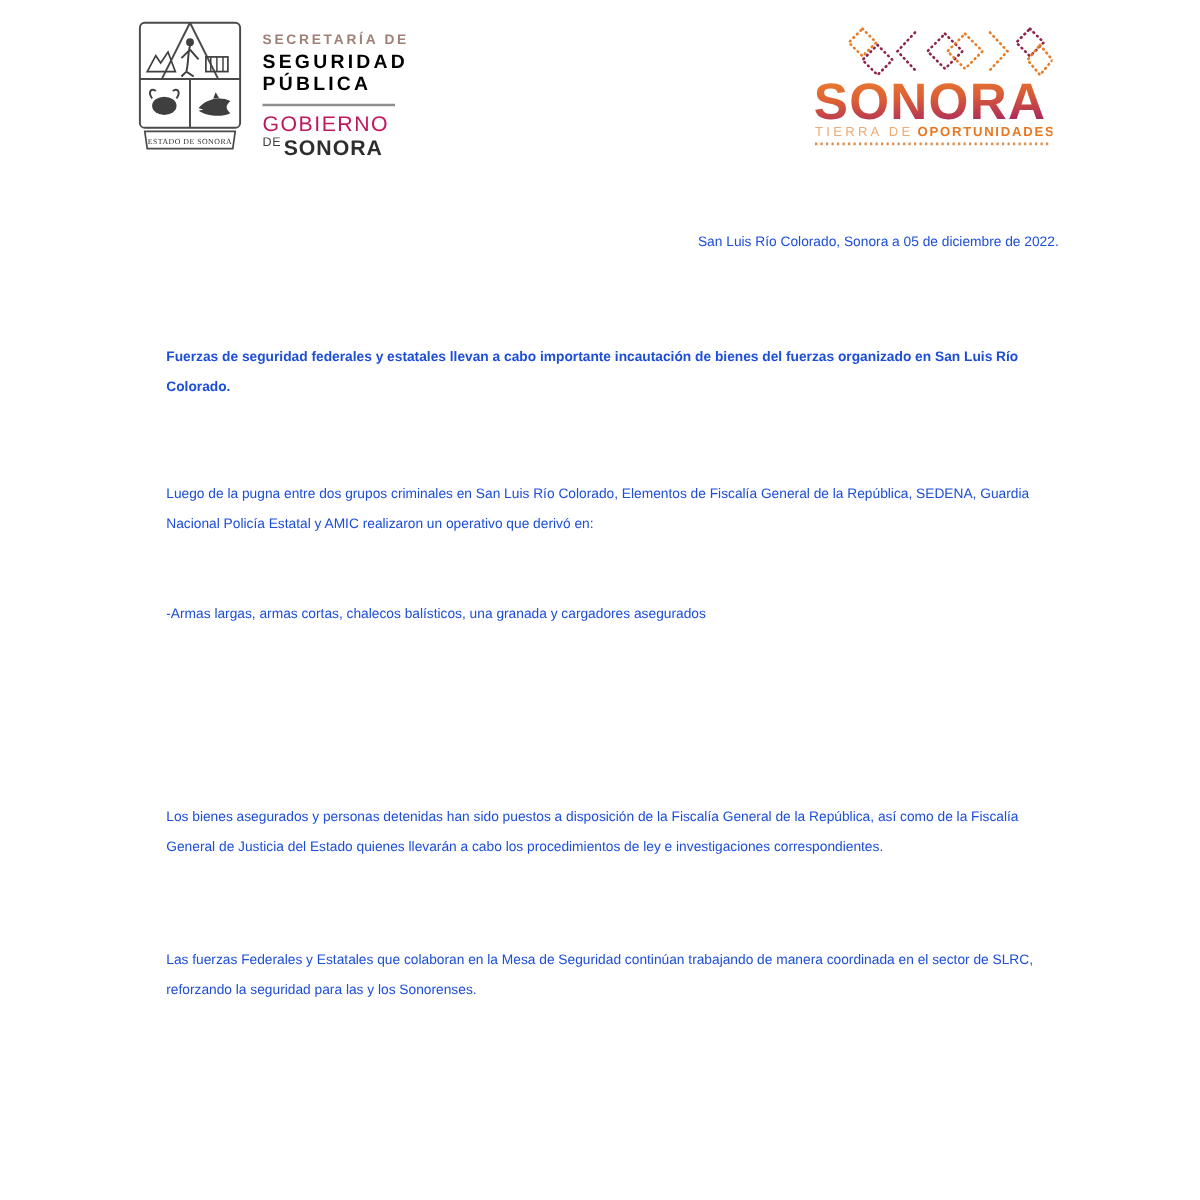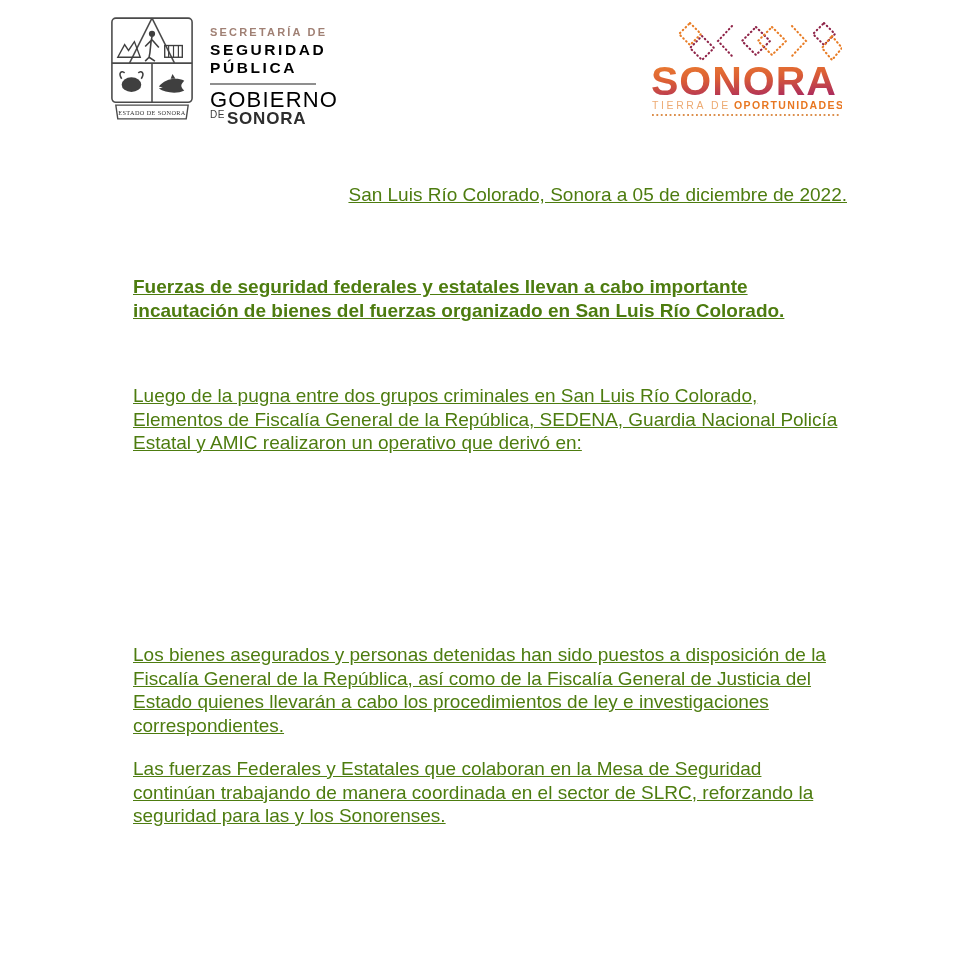--- a/index.html
+++ b/index.html
@@ -8,33 +8,32 @@
     position:relative; width:960px; height:960px; margin:0 auto;
     background:#ffffff; overflow:hidden;
   }
 
   
   .logo-left { position:absolute; left:108px; top:14px; display:flex; gap:14px; align-items:flex-start; }
   .agency-text { padding-top:12px; }
   .agency-pre   { font-size:11px; letter-spacing:2.2px; color:#A08074; font-weight:bold; margin-bottom:3px; }
   .agency-main  { font-size:15.5px; letter-spacing:2.6px; color:#000000; font-weight:bold; line-height:18px; }
   .agency-divider { width:106px; border-top:2px solid #8f8f8f; margin:6px 0 5px 0; }
-  .gov-line1 { font-size:22px; letter-spacing:1.2px; color:#000000; line-height:19px; }
+  .gov-line1 { font-size:17px; letter-spacing:1.2px; color:#be185d; line-height:19px; }
   .gov-line2 { display:flex; align-items:flex-start; }
   .gov-de     { font-size:10px; color:#3C3C3C; letter-spacing:0.5px; margin-right:2px; }
   .gov-sonora { font-size:17px; font-weight:bold; color:#2e2e2e; letter-spacing:0.8px; }
 
   .logo-right { position:absolute; left:646px; top:18px; }
 
   
   .doc-block {
     position:absolute; left:133px; width:714px;
-    font-size:19px; line-height:23.5px; color:#4d7c0f;
+    font-size:11px; line-height:23.5px; color:#1d4ed8;
     margin:0;
-    text-decoration:underline;
   }
   .dateline  { top:183px; text-align:right; }
   .headline  { top:275px; font-weight:bold; }
   .para-intro { top:384px; }
   .list-block { top:480px; }
   .list-block p { margin:0; }
   .para-disposition { top:643px; }
   .para-closing     { top:757px; }
 </style>
 </head>
@@ -113,20 +112,21 @@
   </div>
 
   <main>
     <p class="doc-block dateline">San Luis Río Colorado, Sonora a 05 de diciembre de 2022.</p>
 
     <p class="doc-block headline">Fuerzas de seguridad federales y estatales llevan a cabo importante incautación de bienes del fuerzas organizado en San Luis Río Colorado.</p>
 
     <p class="doc-block para-intro">Luego de la pugna entre dos grupos criminales en San Luis Río Colorado, Elementos de Fiscalía General de la República, SEDENA, Guardia Nacional Policía Estatal y AMIC realizaron un operativo que derivó en:</p>
 
     <div class="doc-block list-block">
+      <p>-Armas largas, armas cortas, chalecos balísticos, una granada y cargadores asegurados</p>
     </div>
 
     <p class="doc-block para-disposition">Los bienes asegurados y personas detenidas han sido puestos a disposición de la Fiscalía General de la República, así como de la Fiscalía General de Justicia del Estado quienes llevarán a cabo los procedimientos de ley e investigaciones correspondientes.</p>
 
     <p class="doc-block para-closing">Las fuerzas Federales y Estatales que colaboran en la Mesa de Seguridad continúan trabajando de manera coordinada en el sector de SLRC, reforzando la seguridad para las y los Sonorenses.</p>
   </main>
 
 </div>
 
 </body></html>

